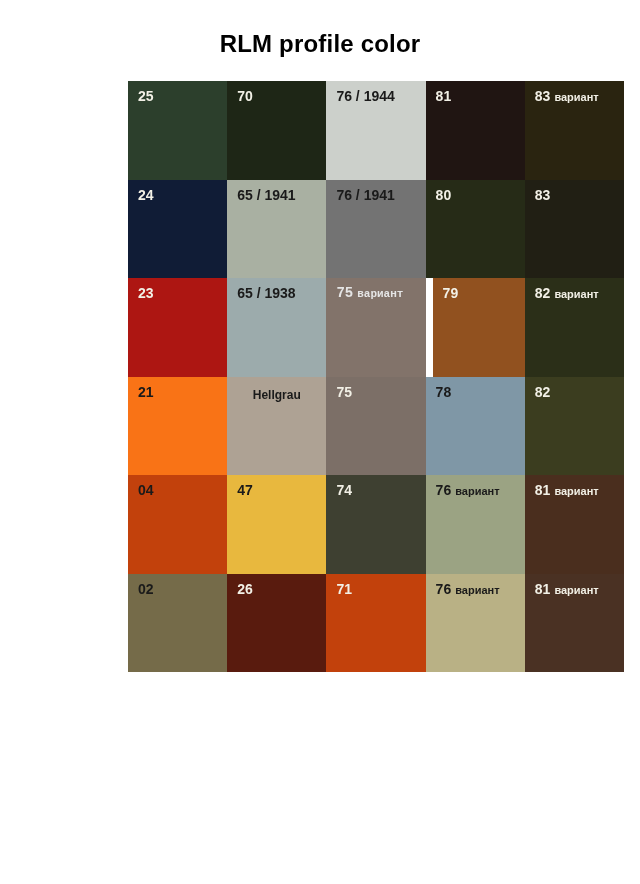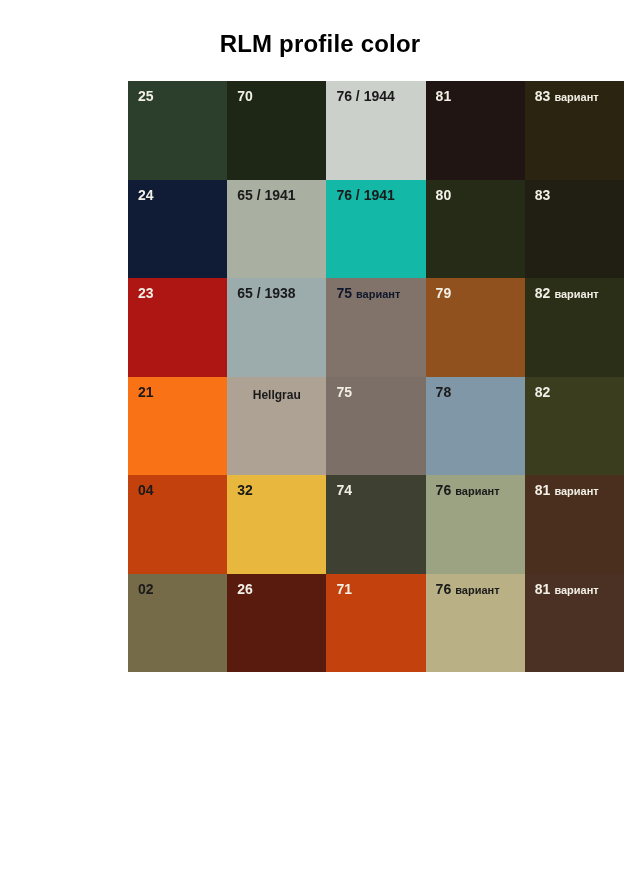--- a/index.html
+++ b/index.html
@@ -98,39 +98,39 @@
       </div>
       <div class="swatch" style="background: rgb(42, 36, 16);">
         <div class="swatch-label" style="color: rgb(242, 240, 230);"><span class="swatch-code">83</span><span class="swatch-suffix">вариант</span></div>
       </div>
       <div class="swatch" style="background: rgb(16, 28, 54);">
         <div class="swatch-label" style="color: rgb(242, 240, 230);"><span class="swatch-code">24</span></div>
       </div>
       <div class="swatch" style="background: rgb(169, 176, 162);">
         <div class="swatch-label" style="color: rgb(26, 26, 26);"><span class="swatch-code">65 / 1941</span></div>
       </div>
-      <div class="swatch" style="background: #14b8a6;">
+      <div class="swatch" style="background: #737373;">
         <div class="swatch-label" style="color: rgb(26, 26, 26);"><span class="swatch-code">76 / 1941</span></div>
       </div>
       <div class="swatch" style="background: rgb(38, 43, 23);">
         <div class="swatch-label" style="color: rgb(242, 240, 230);"><span class="swatch-code">80</span></div>
       </div>
       <div class="swatch" style="background: rgb(33, 31, 20);">
         <div class="swatch-label" style="color: rgb(242, 240, 230);"><span class="swatch-code">83</span></div>
       </div>
       <div class="swatch" style="background: rgb(173, 22, 18);">
         <div class="swatch-label" style="color: rgb(242, 240, 230);"><span class="swatch-code">23</span></div>
       </div>
       <div class="swatch" style="background: rgb(156, 171, 172);">
         <div class="swatch-label" style="color: rgb(26, 26, 26);"><span class="swatch-code">65 / 1938</span></div>
       </div>
       <div class="swatch" style="background: rgb(130, 115, 106);">
-        <div class="swatch-label" style="color: #0f172a;"><span class="swatch-code">75</span><span class="swatch-suffix">вариант</span></div>
+        <div class="swatch-label" style="color: #e5e5e5; font-family: Liberation Mono, monospace;"><span class="swatch-code">75</span><span class="swatch-suffix">вариант</span></div>
       </div>
-      <div class="swatch" style="background: rgb(145, 81, 31);">
+      <div class="swatch" style="background: rgb(145, 81, 31); margin-left: 7px;">
         <div class="swatch-label" style="color: rgb(242, 240, 230);"><span class="swatch-code">79</span></div>
       </div>
       <div class="swatch" style="background: rgb(43, 47, 24);">
         <div class="swatch-label" style="color: rgb(242, 240, 230);"><span class="swatch-code">82</span><span class="swatch-suffix">вариант</span></div>
       </div>
       <div class="swatch" style="background: #f97316;">
         <div class="swatch-label" style="color: rgb(26, 26, 26);"><span class="swatch-code">21</span></div>
       </div>
       <div class="swatch center" style="background: rgb(174, 162, 148);">
         <div class="swatch-label" style="color: rgb(26, 26, 26);"><span class="swatch-code">Hellgrau</span></div>
@@ -141,21 +141,21 @@
       <div class="swatch" style="background: rgb(127, 151, 166);">
         <div class="swatch-label" style="color: rgb(26, 26, 26);"><span class="swatch-code">78</span></div>
       </div>
       <div class="swatch" style="background: rgb(59, 61, 31);">
         <div class="swatch-label" style="color: rgb(242, 240, 230);"><span class="swatch-code">82</span></div>
       </div>
       <div class="swatch" style="background: #c2410c;">
         <div class="swatch-label" style="color: rgb(26, 26, 26);"><span class="swatch-code">04</span></div>
       </div>
       <div class="swatch" style="background: rgb(232, 184, 62);">
-        <div class="swatch-label" style="color: rgb(26, 26, 26);"><span class="swatch-code">32</span></div>
+        <div class="swatch-label" style="color: rgb(26, 26, 26);"><span class="swatch-code">47</span></div>
       </div>
       <div class="swatch" style="background: rgb(62, 64, 49);">
         <div class="swatch-label" style="color: rgb(242, 240, 230);"><span class="swatch-code">74</span></div>
       </div>
       <div class="swatch" style="background: rgb(155, 163, 131);">
         <div class="swatch-label" style="color: rgb(26, 26, 26);"><span class="swatch-code">76</span><span class="swatch-suffix">вариант</span></div>
       </div>
       <div class="swatch" style="background: rgb(74, 46, 30);">
         <div class="swatch-label" style="color: rgb(242, 240, 230);"><span class="swatch-code">81</span><span class="swatch-suffix">вариант</span></div>
       </div>

